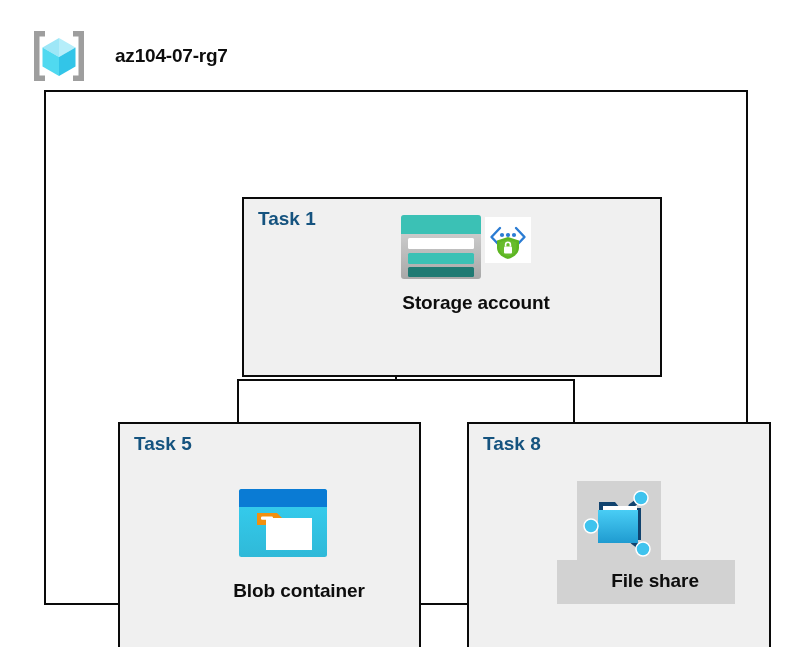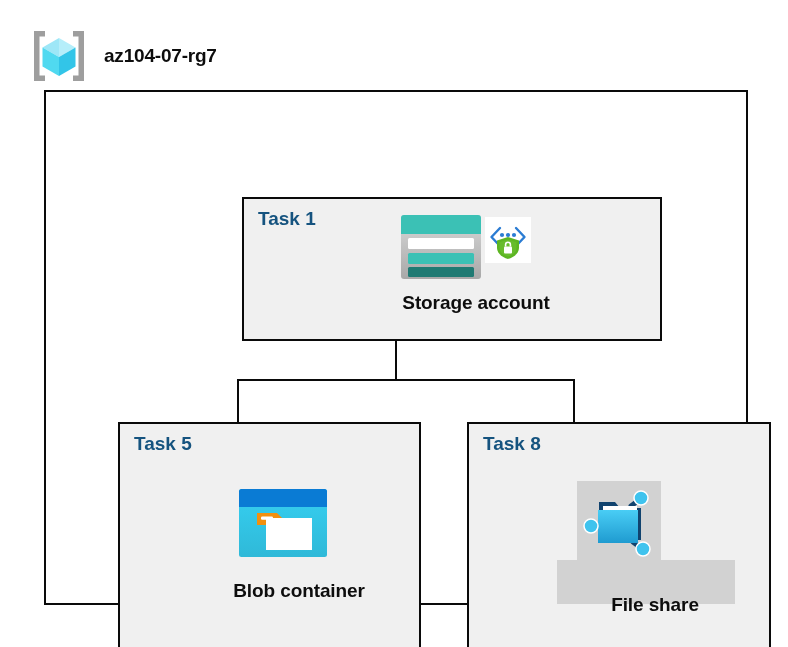--- a/index.html
+++ b/index.html
@@ -20,21 +20,21 @@
     background: #ffffff;
   }
 
   
   .rg-header {
     position: absolute;
     left: 28px;
     top: 25px;
     display: flex;
     align-items: center;
-    gap: 14px;
+    gap: 25px;
   }
   .rg-icon {
     width: 62px;
     height: 62px;
     display: block;
   }
   .rg-title {
     font-size: 19px;
     font-weight: bold;
     color: #0d0d0d;
@@ -52,21 +52,21 @@
     border: 2px solid #0a0a0a;
     background: #ffffff;
   }
 
   
   .task-box {
     position: absolute;
     background: #f0f0f0;
     border: 2px solid #0a0a0a;
   }
-  #task1-box { left: 196px; top: 105px; width: 420px; height: 144px; }
+  #task1-box { left: 196px; top: 105px; width: 420px; height: 180px; }
   #task2-box { left: 72px;  top: 330px; width: 303px; height: 244px; }
   #task3-box { left: 421px; top: 330px; width: 304px; height: 244px; }
 
   .task-label {
     position: absolute;
     left: 14px;
     top: 9px;
     font-size: 19px;
     font-weight: bold;
     color: #15537f;
@@ -132,21 +132,21 @@
   }
   #fileshare-icon-wrap {
     position: absolute;
     left: 535px;
     top: 392px;
     width: 76px;
     height: 74px;
   }
   #fileshare-caption {
     left: 511px;
-    top: 502px;
+    top: 478px;
     width: 196px;
   }
 </style>
 </head>
 <body>
 
 <div id="diagram">
 
   <div class="rg-header">
     <svg class="rg-icon" viewBox="0 0 62 62">

